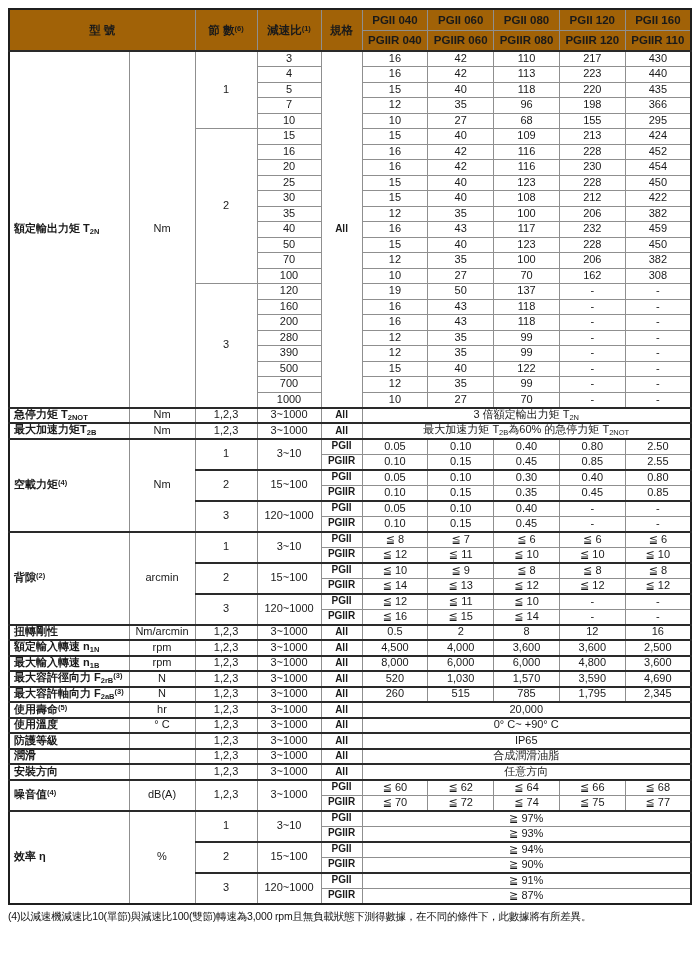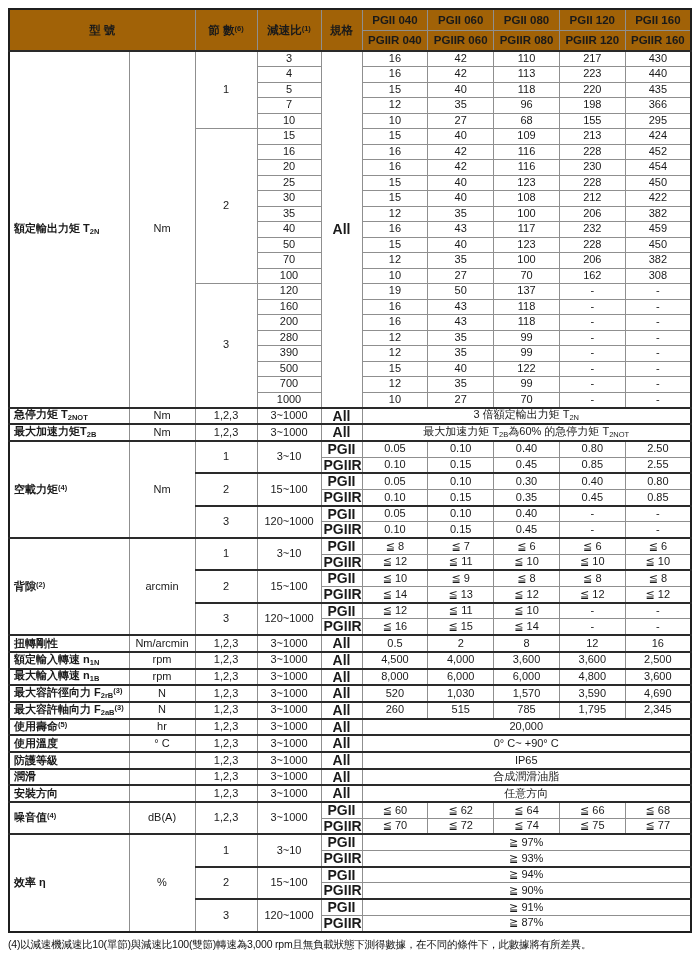--- a/index.html
+++ b/index.html
@@ -36,21 +36,21 @@
   }
   td.lab {
     text-align: left;
     padding-left: 4px;
     font-weight: bold;
     font-size: 11px;
   }
   td.unit { font-weight: normal; }
   td.spec {
     font-weight: bold;
-    font-size: 14px;
+    font-size: 10px;
   }
   td.span { font-size: 11px; }
   sub { font-size: 7.5px; vertical-align: -2px; }
   sup { font-size: 7.5px; vertical-align: 3px; }
   .footnotes { margin-top: 5px; }
   .fn {
     font-size: 10.5px;
     line-height: 13.4px;
     color: #111;
     white-space: nowrap;
@@ -84,21 +84,21 @@
           <td class="hd">PGII 060</td>
           <td class="hd">PGII 080</td>
           <td class="hd">PGII 120</td>
           <td class="hd">PGII 160</td>
         </tr>
         <tr style="height: 21px;">
           <td class="hd">PGIIR 040</td>
           <td class="hd">PGIIR 060</td>
           <td class="hd">PGIIR 080</td>
           <td class="hd">PGIIR 120</td>
-          <td class="hd">PGIIR 160</td>
+          <td class="hd">PGIIR 110</td>
         </tr>
         <tr class="hb" style="height: 14.6px;">
           <td rowspan="23" class="lab">額定輸出力矩 T<sub>2N</sub></td>
           <td rowspan="23" class="unit">Nm</td>
           <td rowspan="5" class="stg">1</td>
           <td class="rat">3</td>
           <td rowspan="23" class="spec">All</td>
           <td class="val">16</td>
           <td class="val">42</td>
           <td class="val">110</td>

